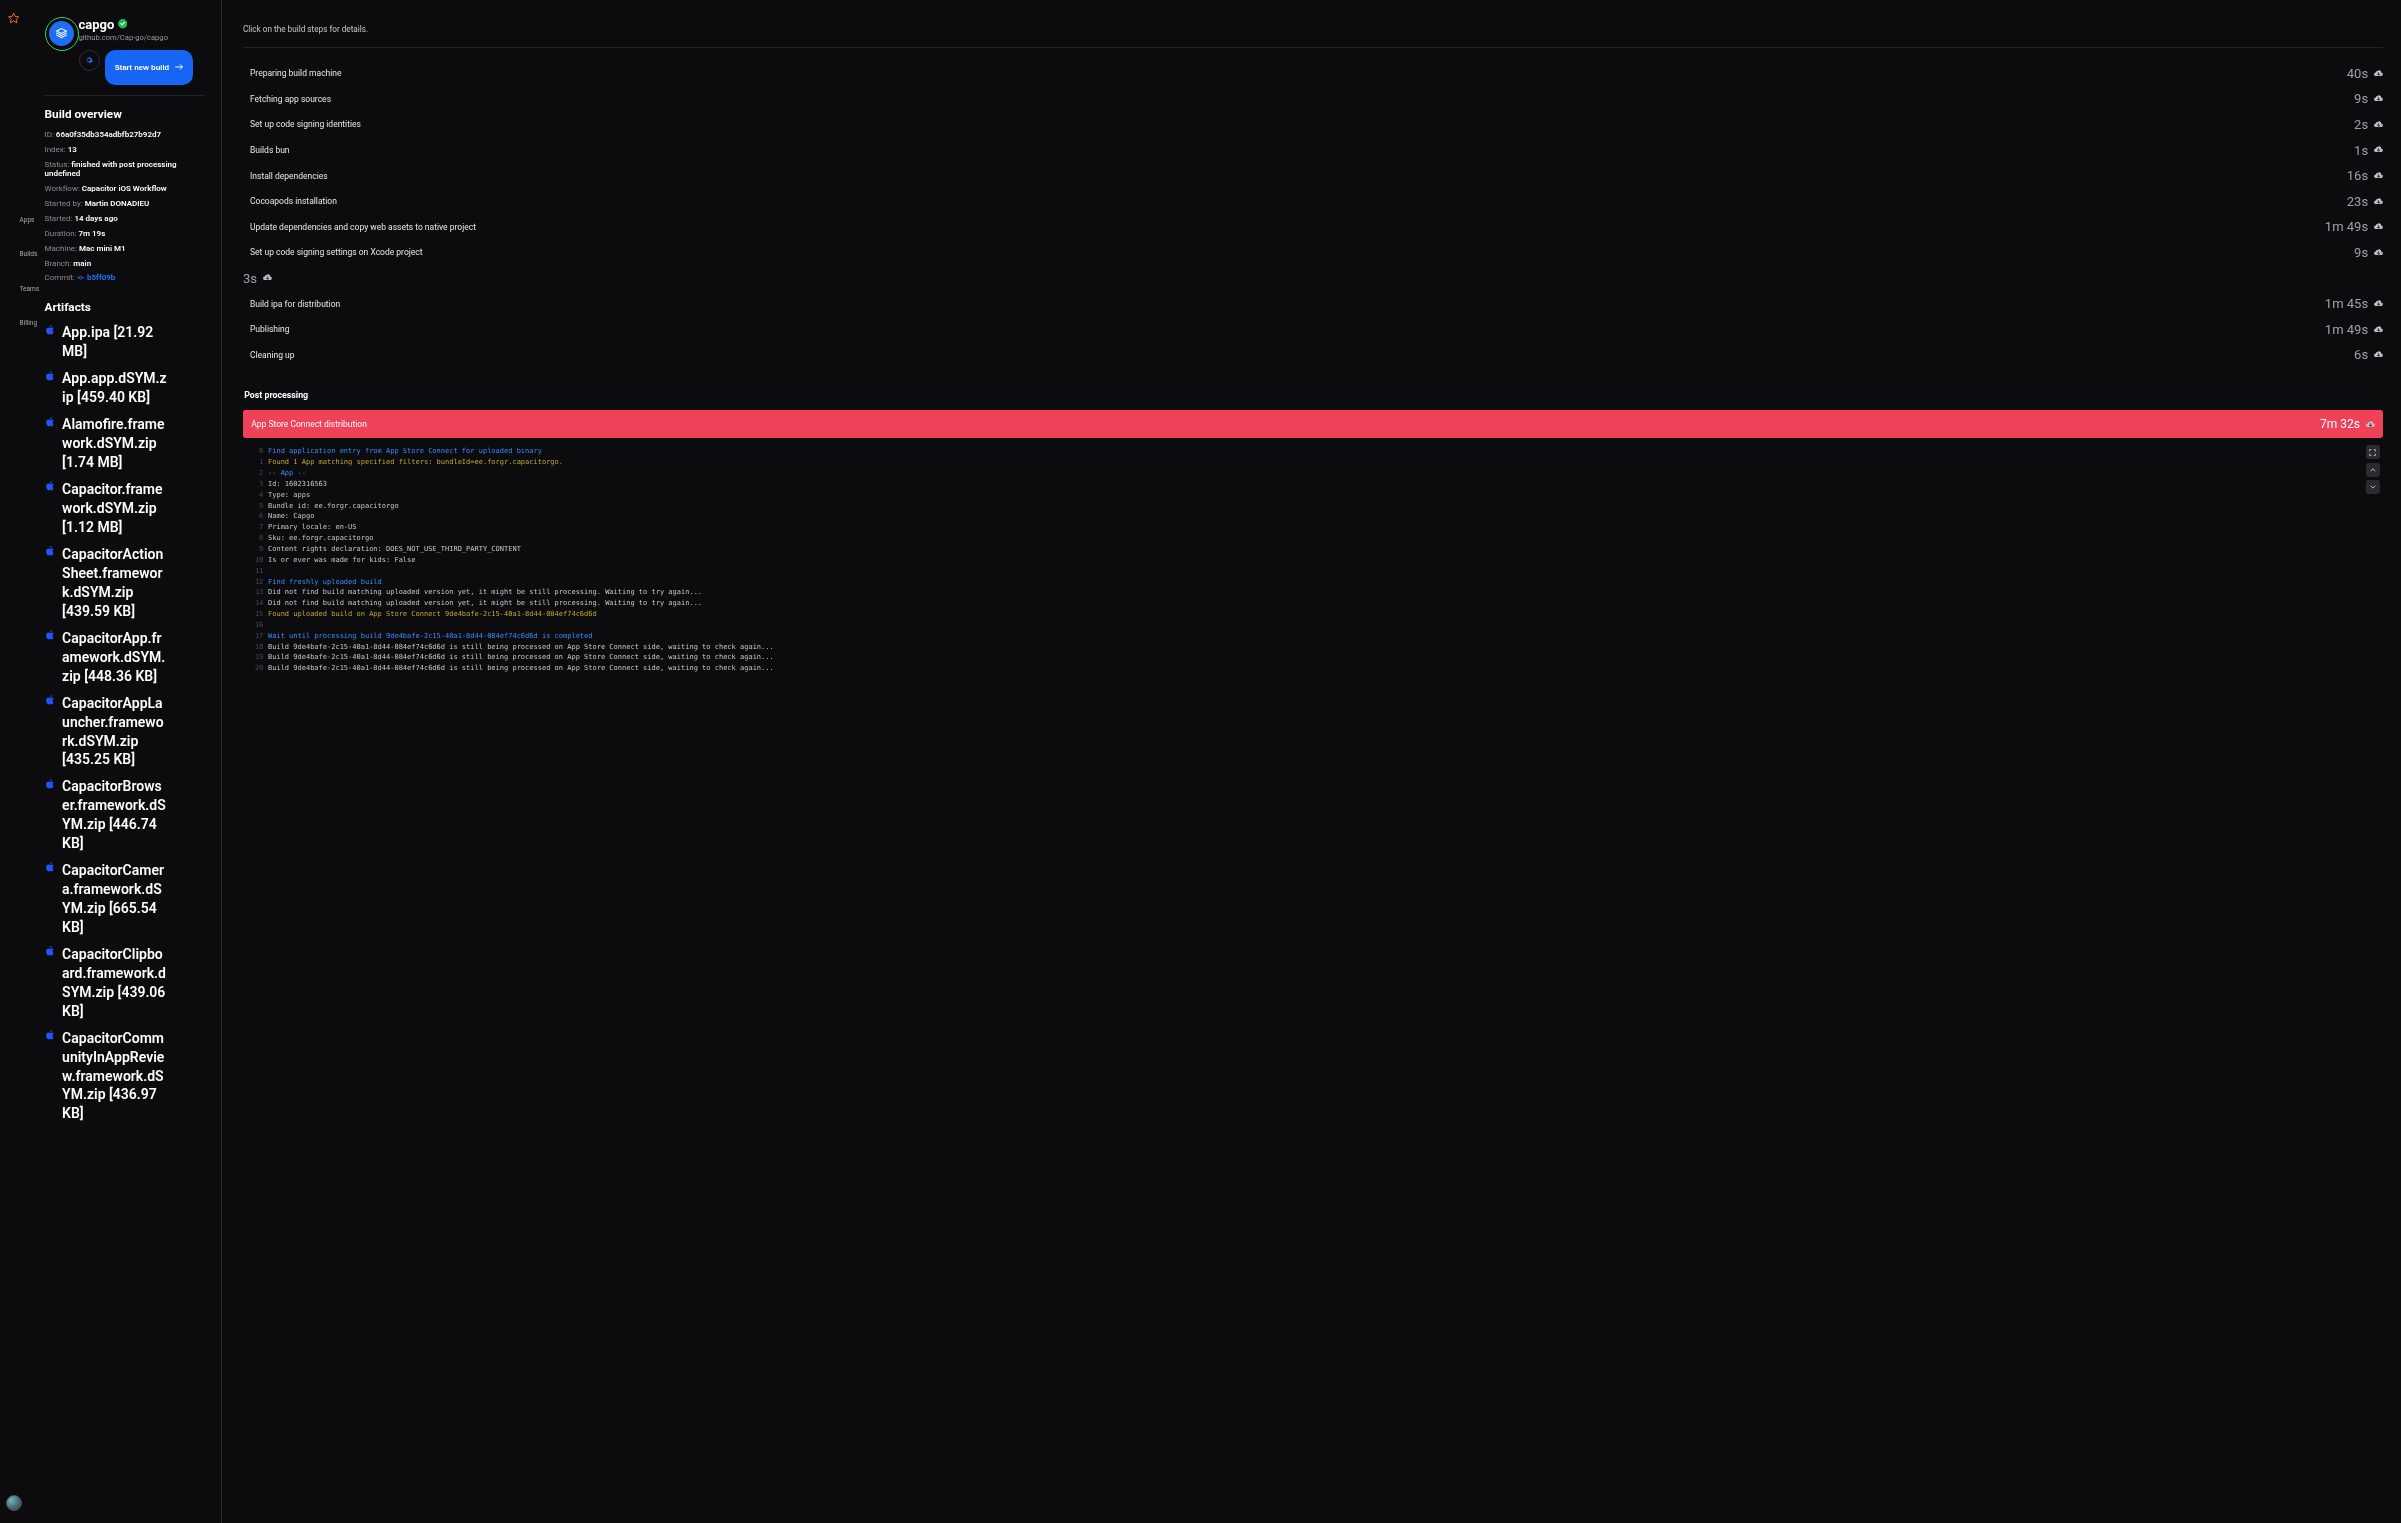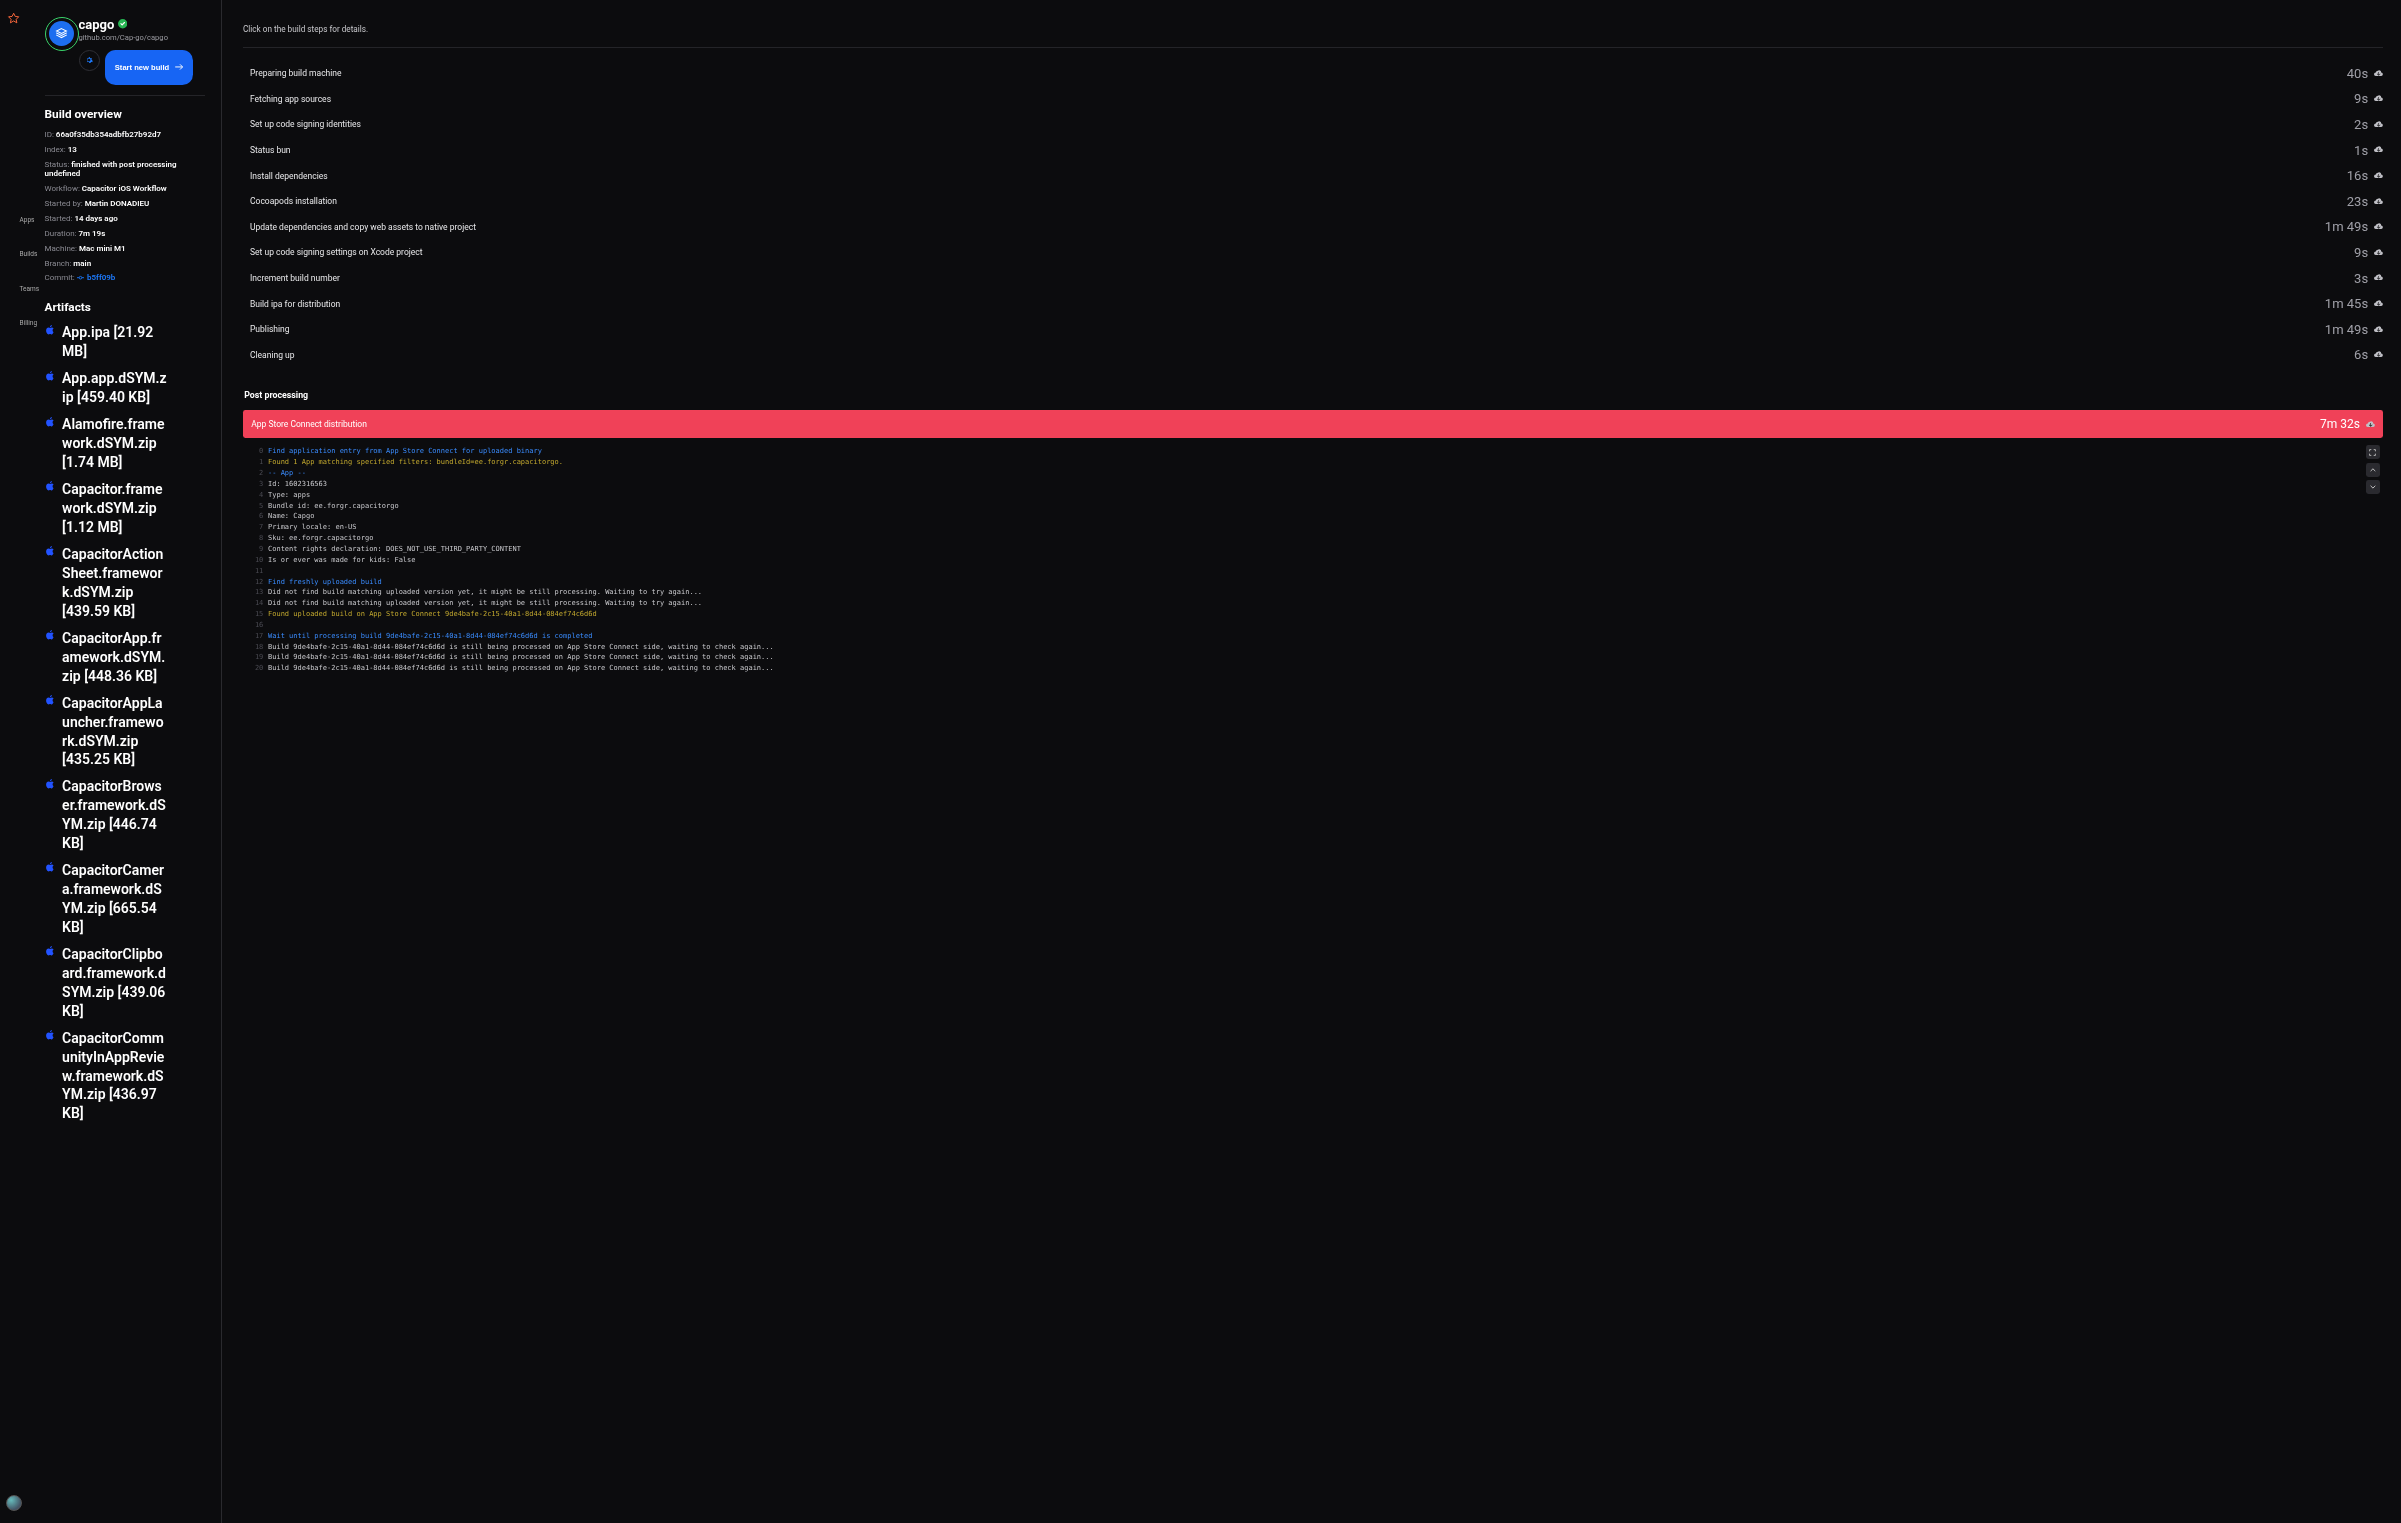--- a/index.html
+++ b/index.html
@@ -383,21 +383,21 @@
           </svg>
         </div>
         <div class="step-row">
           <span class="step-name">Set up code signing identities</span>
           <span class="step-time">2s</span>
           <svg class="cloud-icon" viewBox="0 0 16 16">
             <use href="#cloud-dl"></use>
           </svg>
         </div>
         <div class="step-row">
-          <span class="step-name">Status bun</span>
+          <span class="step-name">Builds bun</span>
           <span class="step-time">1s</span>
           <svg class="cloud-icon" viewBox="0 0 16 16">
             <use href="#cloud-dl"></use>
           </svg>
         </div>
         <div class="step-row">
           <span class="step-name">Install dependencies</span>
           <span class="step-time">16s</span>
           <svg class="cloud-icon" viewBox="0 0 16 16">
             <use href="#cloud-dl"></use>
@@ -418,21 +418,20 @@
           </svg>
         </div>
         <div class="step-row">
           <span class="step-name">Set up code signing settings on Xcode project</span>
           <span class="step-time">9s</span>
           <svg class="cloud-icon" viewBox="0 0 16 16">
             <use href="#cloud-dl"></use>
           </svg>
         </div>
         <div class="step-row">
-          <span class="step-name">Increment build number</span>
           <span class="step-time">3s</span>
           <svg class="cloud-icon" viewBox="0 0 16 16">
             <use href="#cloud-dl"></use>
           </svg>
         </div>
         <div class="step-row">
           <span class="step-name">Build ipa for distribution</span>
           <span class="step-time">1m 45s</span>
           <svg class="cloud-icon" viewBox="0 0 16 16">
             <use href="#cloud-dl"></use>

